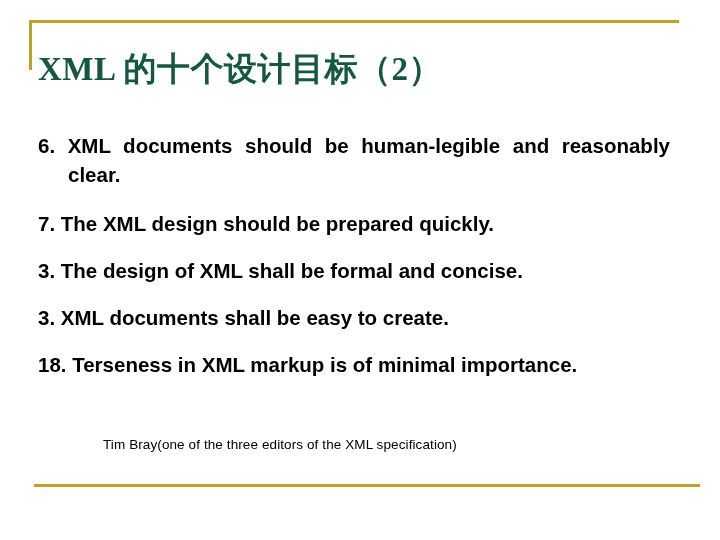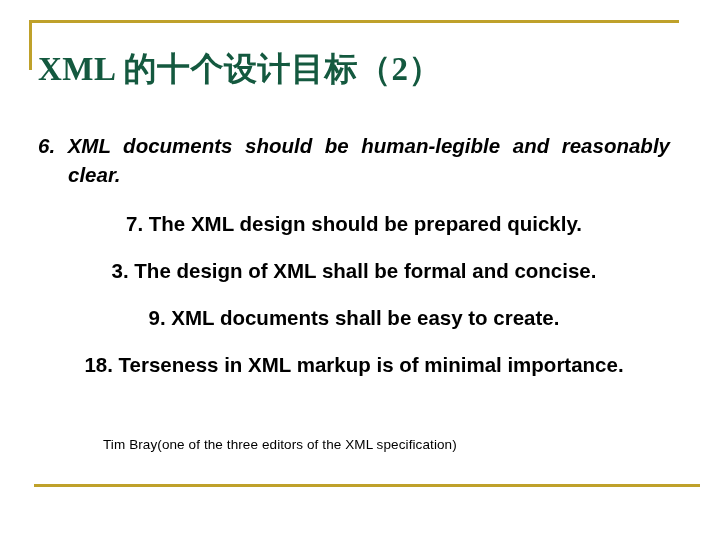--- a/index.html
+++ b/index.html
@@ -68,29 +68,28 @@
     top: 131px;
     width: 632px;
   }
   .goal {
     font-family: "Liberation Sans", "DejaVu Sans", sans-serif;
     font-size: 20.5px;
     font-weight: bold;
     color: #000000;
     margin: 0 0 18px 0;
     line-height: 29px;
-    text-align: center;
+    text-align: left;
   }
   .goal.justified {
     text-align: justify;
     text-align-last: left;
     padding-left: 30px;
     text-indent: -30px;
     margin-bottom: 20px;
-    font-style: italic;
   }
   .goal:last-child {
     margin-bottom: 0;
   }
 
   
   .attribution {
     position: absolute;
     left: 103px;
     top: 437px;
@@ -110,21 +109,21 @@
 
   <div class="rule-top"></div>
   <div class="rule-left"></div>
 
   <h1 class="title">XML 的十个设计目标（2）</h1>
 
   <div class="body-list">
     <p class="goal justified">6.  XML  documents  should  be  human-legible  and reasonably clear.</p>
     <p class="goal">7. The XML design should be prepared quickly.</p>
     <p class="goal">3. The design of XML shall be formal and concise.</p>
-    <p class="goal">9. XML documents shall be easy to create.</p>
+    <p class="goal">3. XML documents shall be easy to create.</p>
     <p class="goal">18. Terseness in XML markup is of minimal importance.</p>
   </div>
 
   <div class="attribution">Tim Bray(one of the three editors of the XML specification)</div>
 
   <div class="rule-bottom"></div>
 
 </div>
 
 </body></html>

